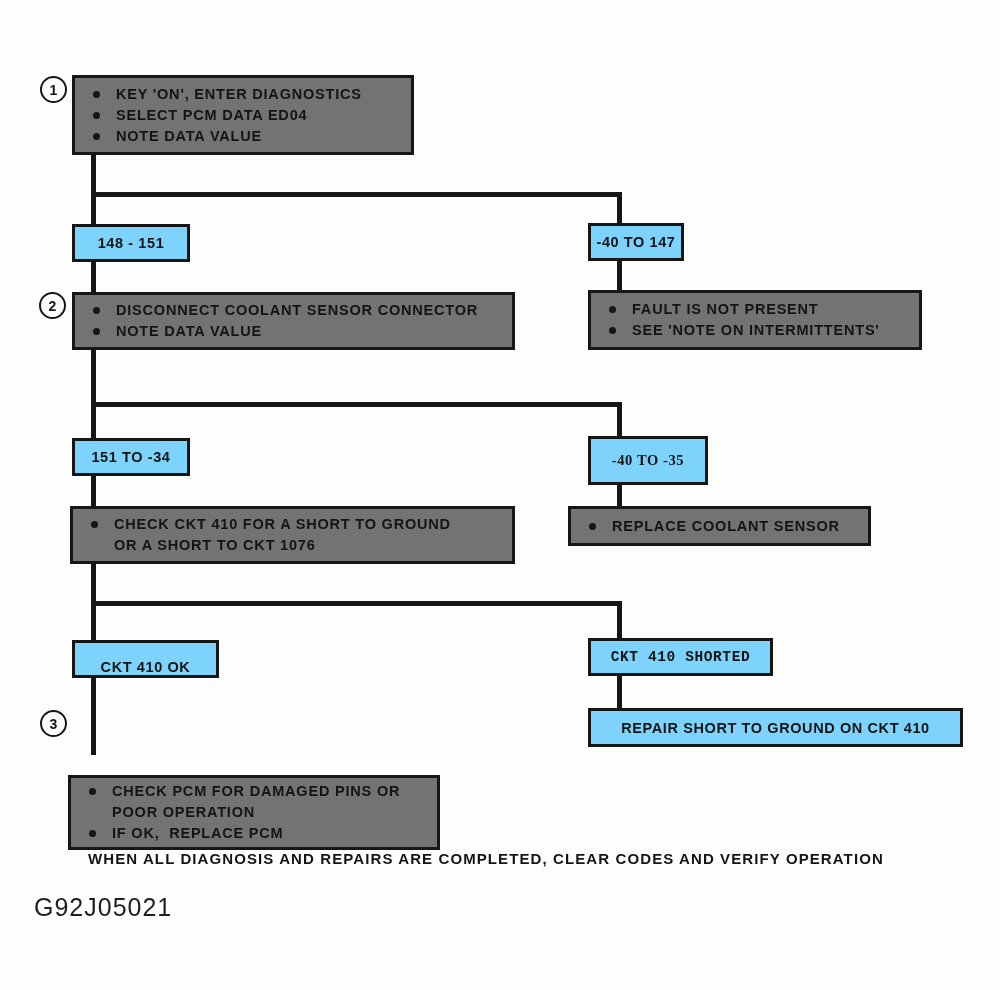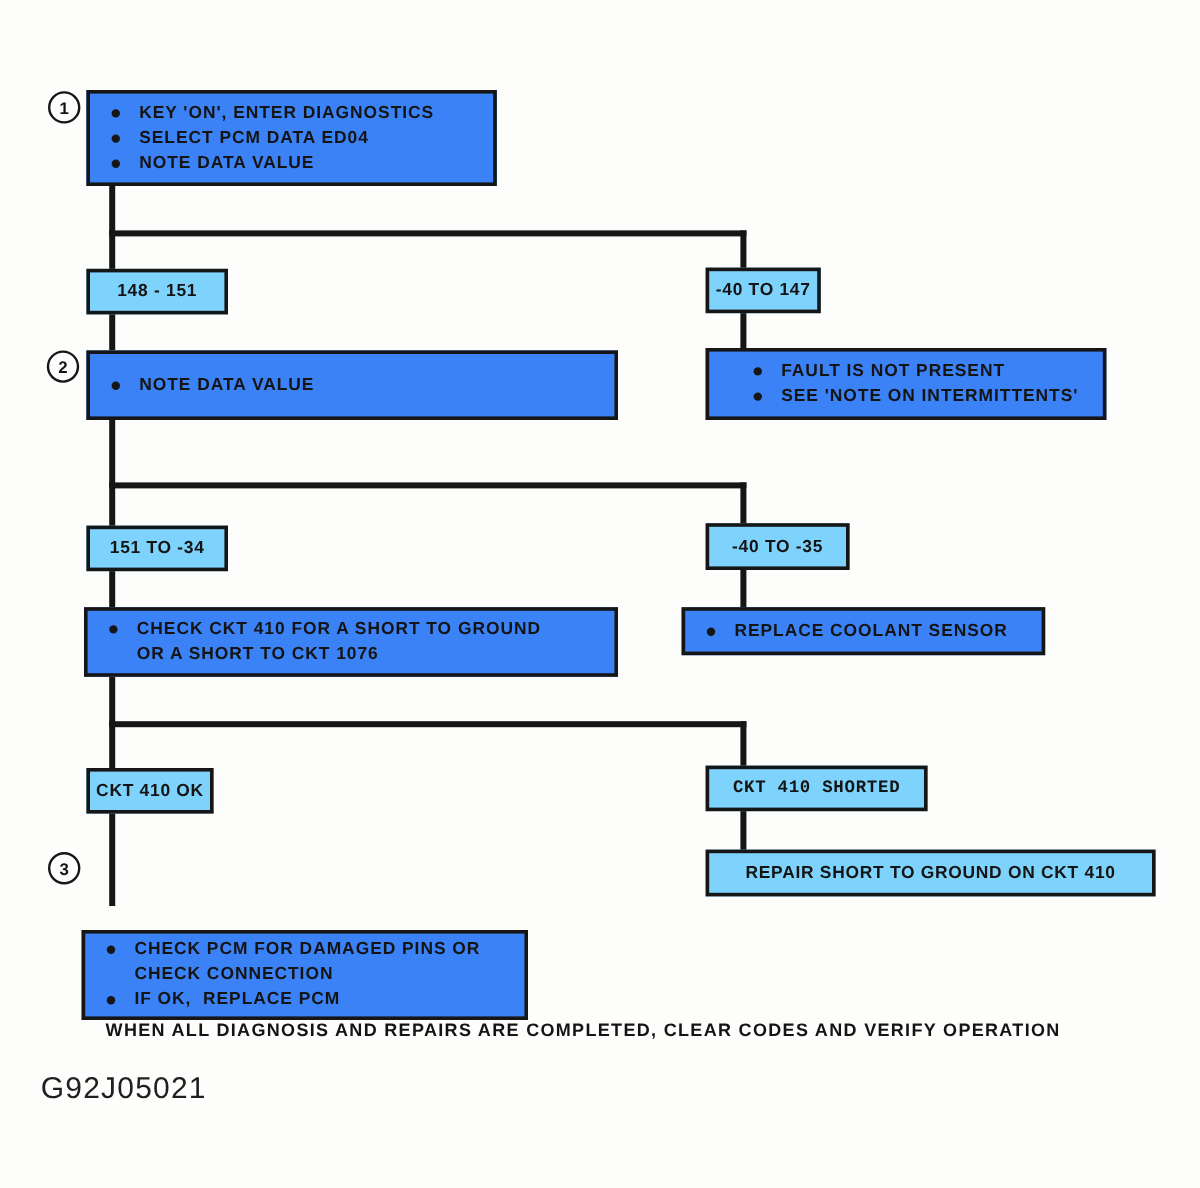--- a/index.html
+++ b/index.html
@@ -11,21 +11,21 @@
     background: #fdfdfc;
     font-family: "Liberation Sans", sans-serif;
     color: #141414;
     overflow: hidden;
   }
   
   .conn { position: absolute; background: #161616; z-index: 1; }
   
   .box {
     position: absolute;
-    background: #3b82f6;
+    background: #737373;
     border: 3px solid #161616;
     display: flex;
     flex-direction: column;
     justify-content: center;
     z-index: 2;
   }
   .line { display: flex; align-items: flex-start; line-height: 21px; }
   .dot-cell { flex: none; width: 41px; padding-left: 18px; height: 21px; display: flex; align-items: center; }
   .dot { width: 7px; height: 7px; border-radius: 50%; background: #161616; }
   .txt { font-size: 14.5px; font-weight: 700; letter-spacing: 0.8px; white-space: pre; padding-right: 6px; }
@@ -122,43 +122,49 @@
   </div>
   <div class="lbox" style="left:588px; top:223px; width:96px; height:38px;">
     <span class="lbl">-40 TO 147</span>
   </div>
 
   <div class="box" style="left:72px; top:292px; width:443px; height:58px;">
     <div class="line">
       <span class="dot-cell">
           <span class="dot"></span>
         </span>
+      <span class="txt">DISCONNECT COOLANT SENSOR CONNECTOR</span>
+    </div>
+    <div class="line">
+      <span class="dot-cell">
+          <span class="dot"></span>
+        </span>
       <span class="txt">NOTE DATA VALUE</span>
     </div>
   </div>
 
-  <div class="box" style="left:588px; top:290px; width:334px; height:60px;padding-left:19px;">
+  <div class="box" style="left:588px; top:290px; width:334px; height:60px;">
     <div class="line">
       <span class="dot-cell">
           <span class="dot"></span>
         </span>
       <span class="txt">FAULT IS NOT PRESENT</span>
     </div>
     <div class="line">
       <span class="dot-cell">
           <span class="dot"></span>
         </span>
       <span class="txt">SEE 'NOTE ON INTERMITTENTS'</span>
     </div>
   </div>
 
   <div class="lbox" style="left:72px; top:438px; width:118px; height:38px;">
     <span class="lbl">151 TO -34</span>
   </div>
-  <div class="lbox" style="left:588px; top:436px; width:120px; height:39px;">
+  <div class="lbox" style="left:588px; top:436px; width:120px; height:49px;font-family:Liberation Serif, serif;">
     <span class="lbl">-40 TO -35</span>
   </div>
 
   <div class="box" style="left:70px; top:506px; width:445px; height:58px;">
     <div class="line">
       <span class="dot-cell">
           <span class="dot"></span>
         </span>
       <span class="txt">CHECK CKT 410 FOR A SHORT TO GROUND</span>
     </div>
@@ -170,41 +176,41 @@
 
   <div class="box" style="left:568px; top:506px; width:303px; height:40px;">
     <div class="line">
       <span class="dot-cell">
           <span class="dot"></span>
         </span>
       <span class="txt">REPLACE COOLANT SENSOR</span>
     </div>
   </div>
 
-  <div class="lbox" style="left:72px; top:640px; width:106px; height:38px;">
+  <div class="lbox" style="left:72px; top:640px; width:147px; height:38px;align-items:flex-end;">
     <span class="lbl">CKT 410 OK</span>
   </div>
   <div class="lbox" style="left:588px; top:638px; width:185px; height:38px;font-family:Liberation Mono, monospace;">
     <span class="lbl">CKT 410 SHORTED</span>
   </div>
 
   <div class="lbox" style="left:588px; top:708px; width:375px; height:39px;">
     <span class="lbl">REPAIR SHORT TO GROUND ON CKT 410</span>
   </div>
 
   <div class="box" style="left:68px; top:755px; width:372px; height:75px;margin-top:20px;">
     <div class="line">
       <span class="dot-cell">
           <span class="dot"></span>
         </span>
       <span class="txt">CHECK PCM FOR DAMAGED PINS OR</span>
     </div>
     <div class="line">
       <span class="dot-cell"></span>
-      <span class="txt">CHECK CONNECTION</span>
+      <span class="txt">POOR OPERATION</span>
     </div>
     <div class="line">
       <span class="dot-cell">
           <span class="dot"></span>
         </span>
       <span class="txt">IF OK,  REPLACE PCM</span>
     </div>
   </div>
 
   <div class="note" style="left:88px; top:850px;">WHEN ALL DIAGNOSIS AND REPAIRS ARE COMPLETED, CLEAR CODES AND VERIFY OPERATION</div>

